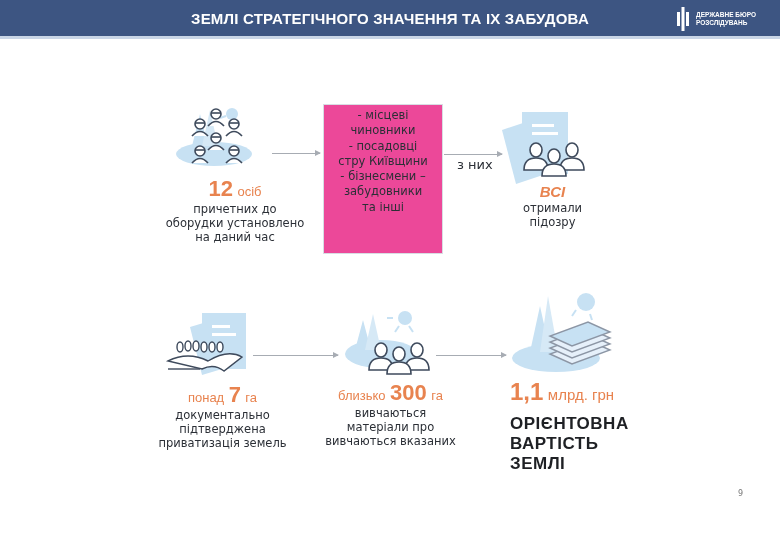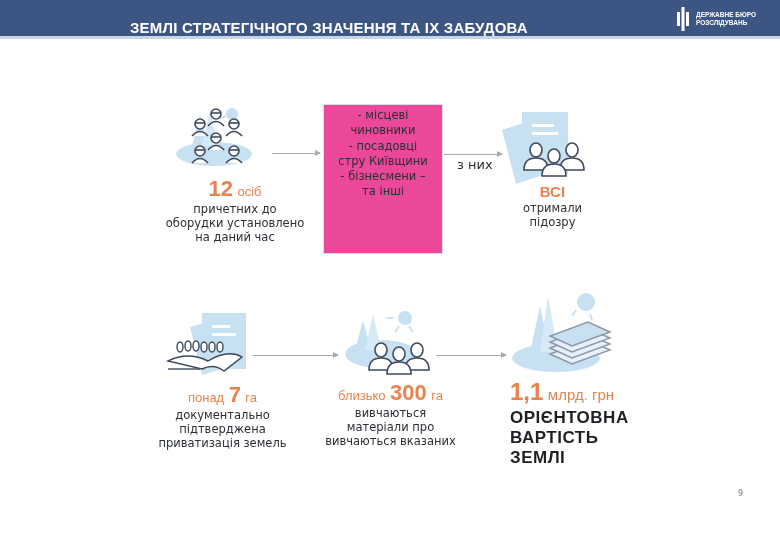--- a/index.html
+++ b/index.html
@@ -5,22 +5,22 @@
   * { box-sizing: border-box; margin: 0; padding: 0; }
   html, body { width: 780px; height: 542px; overflow: hidden; background: #ffffff; }
   body { position: relative; font-family: "DejaVu Sans", sans-serif; color: #2b2f36; }
 
   .header {
     position: absolute; left: 0; top: 0; width: 780px; height: 39px;
     background: #3d5582;
     border-bottom: 3px solid #c9d5e6;
   }
   .header-title {
-    position: absolute; left: 130px; top: 10px; width: 520px; height: 36px;
-    line-height: 36px; 
+    position: absolute; left: 130px; top: 1px; width: 520px; height: 36px;
+    line-height: 36px; text-align: center;
     color: #ffffff; font-family: "Liberation Sans", sans-serif;
     font-size: 15px; font-weight: bold; letter-spacing: 0.2px;
   }
   .logo { position: absolute; left: 676px; top: 6px; width: 100px; height: 26px; }
   .logo-mark { position: absolute; left: 0; top: 0; width: 14px; height: 26px; }
   .logo-text {
     position: absolute; left: 20px; top: 5px; color: #ffffff;
     font-family: "Liberation Sans", sans-serif; font-size: 6.5px; line-height: 8px; font-weight: bold;
   }
 
@@ -122,20 +122,21 @@
 </div>
 
 <div class="arrow" style="left:272px; top:153px; width:48px;"></div>
 
 <div class="list-box">
   <div>- місцеві</div>
   <div>чиновники</div>
   <div>- посадовці</div>
   <div>стру Київщини</div>
   <div>- бізнесмени –</div>
+  <div>забудовники</div>
   <div>та інші</div>
 </div>
 
 <div class="arrow" style="left:444px; top:154px; width:58px;"></div>
 <div class="arrow-label" style="left:457px; top:157px;">з них</div>
 
 <div class="icon-wrap" style="left:502px; top:110px; width:90px; height:76px;">
   <svg width="90" height="76" viewBox="0 0 90 76">
     <path d="M0 20 L30 10 L44 64 L14 74 Z" fill="#c7e1f3"></path>
     <rect x="20" y="2" width="46" height="62" fill="#c7e1f3"></rect>
@@ -152,21 +153,21 @@
         </g>
       <g transform="translate(52,52)">
           <ellipse cx="0" cy="-6" rx="6" ry="7"></ellipse>
           <path d="M-12 14 q0 -12 12 -12 q12 0 12 12 z"></path>
         </g>
     </g>
   </svg>
 </div>
 <div class="node" style="left:505px; top:183px; width:95px;">
   <div class="stat">
-    <span class="small" style="font-size:15px; font-weight:bold;">ВСІ</span>
+    <span class="small" style="font-size:15px; font-weight:bold;font-style:italic;">ВСІ</span>
   </div>
   <div class="desc">
     <div>отримали</div>
     <div>підозру</div>
   </div>
 </div>
 
 <div class="icon-wrap" style="left:160px; top:305px; width:100px; height:80px;">
   <svg width="100" height="80" viewBox="0 0 100 80">
     <path d="M30 22 L50 16 L62 64 L42 70 Z" fill="#c7e1f3"></path>
@@ -254,20 +255,20 @@
       <path d="M40 52 L62 62 L100 48 L78 38 Z"></path>
       <path d="M40 46 L62 56 L100 42 L78 32 Z" fill="#c7e1f3"></path>
     </g>
   </svg>
 </div>
 <div class="node" style="left:510px; top:378px; width:140px; text-align:left;">
   <div class="stat">
     <span class="big" style="font-size:24px;">1,1</span>
     <span class="small" style="font-size:15px;">млрд. грн</span>
   </div>
-  <div class="big-caption" style="margin-top:2px;">
+  <div class="big-caption" style="margin-top:8px;">
     <div>ОРІЄНТОВНА</div>
     <div>ВАРТІСТЬ</div>
     <div>ЗЕМЛІ</div>
   </div>
 </div>
 
 <div class="page-num">9</div>
 
 </body></html>

